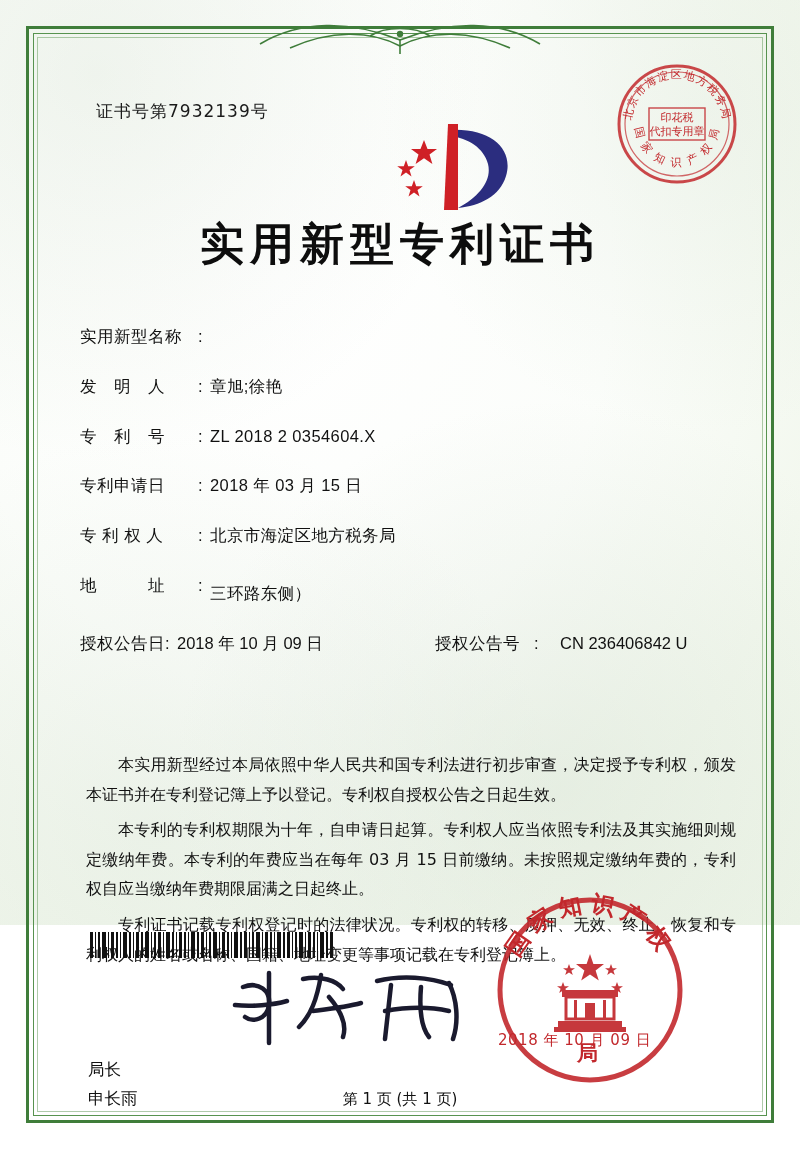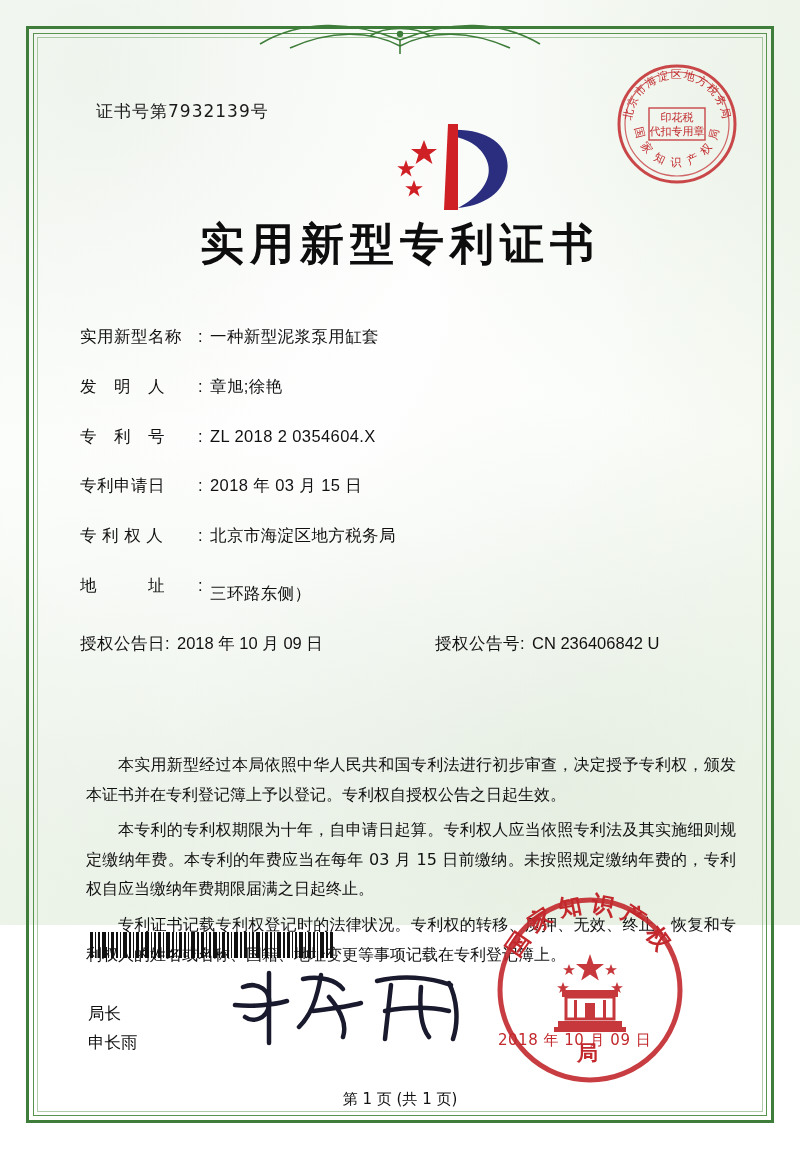--- a/index.html
+++ b/index.html
@@ -150,20 +150,21 @@
     margin-bottom: 10px;
     line-height: 1.5;
   }
   .dual-left {
     flex: 0 0 355px;
     display: flex;
   }
   .dual-right {
     flex: 1 1 auto;
     display: flex;
+    gap: 14px;
   }
   .dual-label {
     white-space: pre;
     letter-spacing: 0.5px;
   }
 
   .paragraphs {
     position: absolute;
     left: 26px;
     top: 690px;
@@ -183,21 +184,21 @@
     position: absolute;
     left: 30px;
     top: 872px;
     width: 245px;
     height: 26px;
   }
 
   .signature-block {
     position: absolute;
     left: 28px;
-    top: 940px;
+    top: 996px;
     font-size: 16.5px;
     color: #111;
     line-height: 1.75;
     font-family: "DejaVu Sans", "Liberation Sans", sans-serif;
   }
 
   .signature-script {
     position: absolute;
     left: 165px;
     top: 905px;
@@ -282,21 +283,20 @@
       </svg>
     </div>
 
     <div class="title">实用新型专利证书</div>
 
     <div class="fields">
 
       <div class="field-row">
         <span class="field-label">实用新型名称</span>
         <span class="field-colon">:</span>
-        <span class="field-value">一种新型泥浆泵用缸套</span>
       </div>
 
       <div class="field-row">
         <span class="field-label">发　明　人</span>
         <span class="field-colon">:</span>
         <span class="field-value">章旭;徐艳</span>
       </div>
 
       <div class="field-row">
         <span class="field-label">专　利　号</span>

